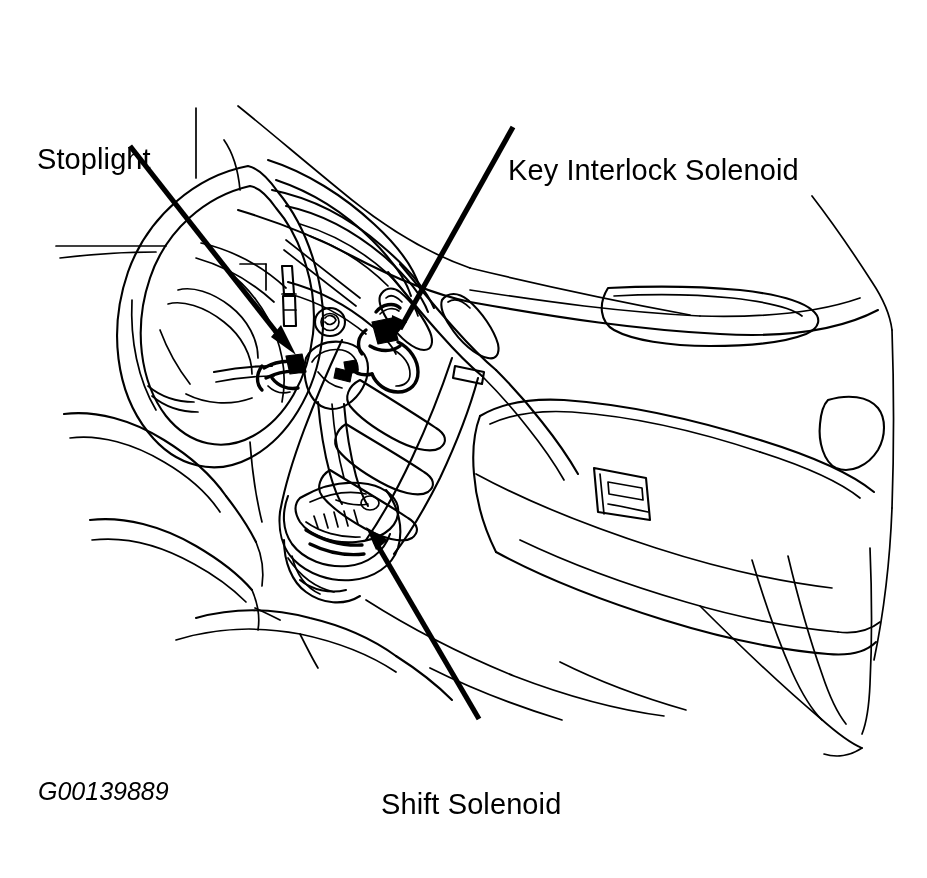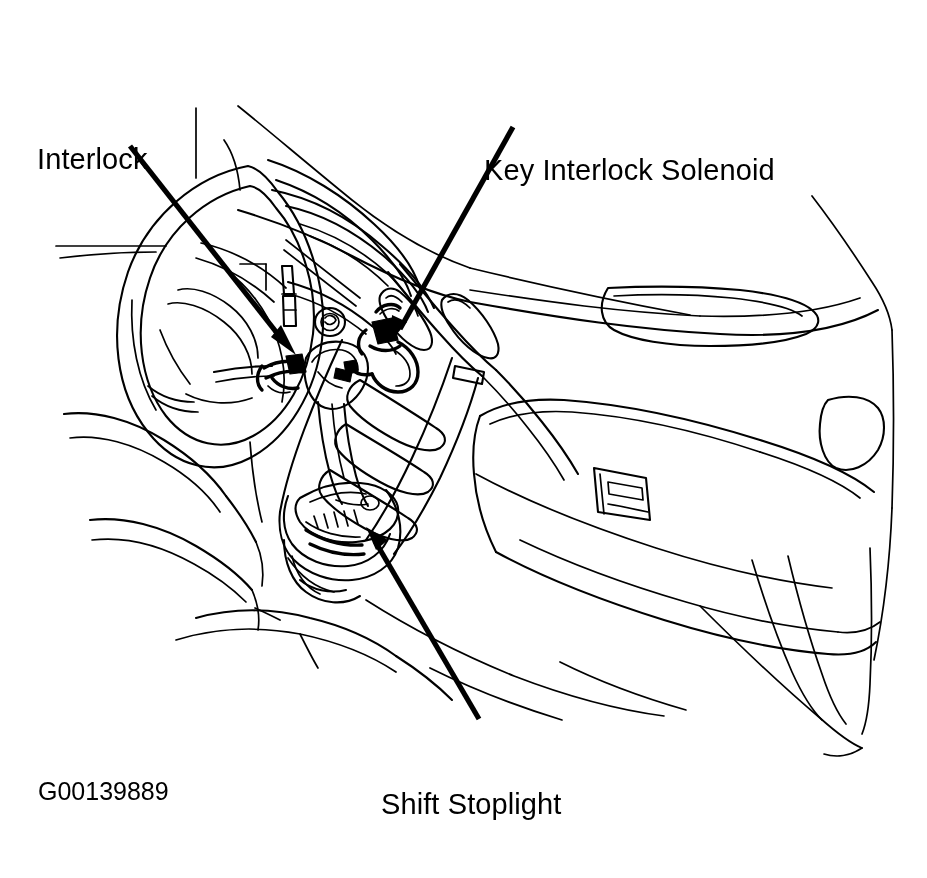--- a/index.html
+++ b/index.html
@@ -67,30 +67,31 @@
   .label {
     position: absolute;
     font-family: "Liberation Sans", sans-serif;
     font-size: 29px;
     line-height: 34px;
     color: #000000;
     white-space: pre;
     letter-spacing: 0.1px;
   }
   #label-stoplight-switch { left: 37px; top: 74px; }
-  #label-key-interlock-solenoid { left: 484px; top: 85px; text-align: center; }
+  #label-key-interlock-solenoid { left: 508px; top: 85px; text-align: center; }
   #label-shift-interlock { left: 381px; top: 719px; }
   #figure-id {
     position: absolute;
     left: 38px;
     top: 777px;
     font-family: "Liberation Sans", sans-serif;
     font-size: 25px;
     color: #000000;
     white-space: pre;
+    font-style: italic;
   }
   .lbl-line { display: block; }
 </style>
 </head>
 <body>
 
 <div id="figure-root">
 
   <svg id="figure-svg" viewBox="0 0 927 878">
 
@@ -365,27 +366,27 @@
     </g>
 
     <g>
       <path class="leader" d="M479,719 L375,541"></path>
       <polygon class="arrowhead" points="366,527 388,540 376,550"></polygon>
     </g>
 
   </svg>
 
   <div class="label" id="label-stoplight-switch">
-    <span class="lbl-line">Interlock</span>
+    <span class="lbl-line">Stoplight</span>
   </div>
 
   <div class="label" id="label-key-interlock-solenoid">
     <span class="lbl-line">Key Interlock Solenoid</span>
   </div>
 
   <div class="label" id="label-shift-interlock">
-    <span class="lbl-line">Shift Stoplight</span>
+    <span class="lbl-line">Shift Solenoid</span>
     
   </div>
 
   <div id="figure-id">G00139889</div>
 
 </div>
 
 </body></html>

